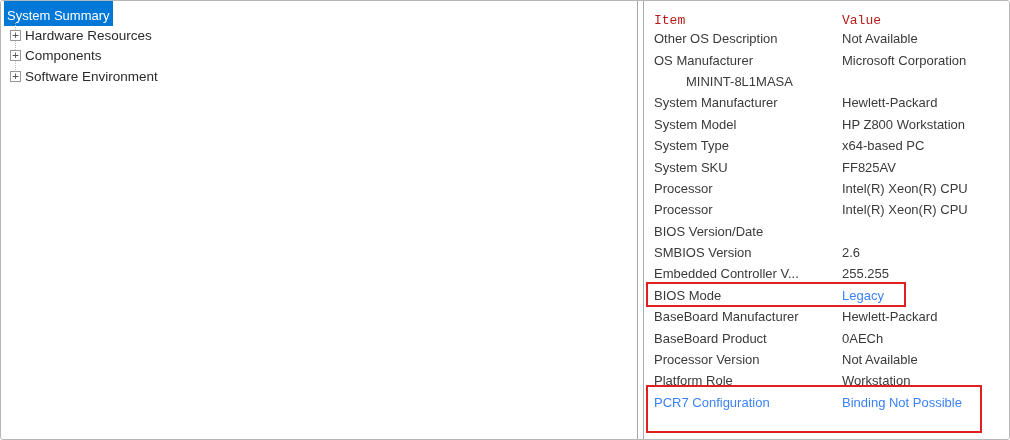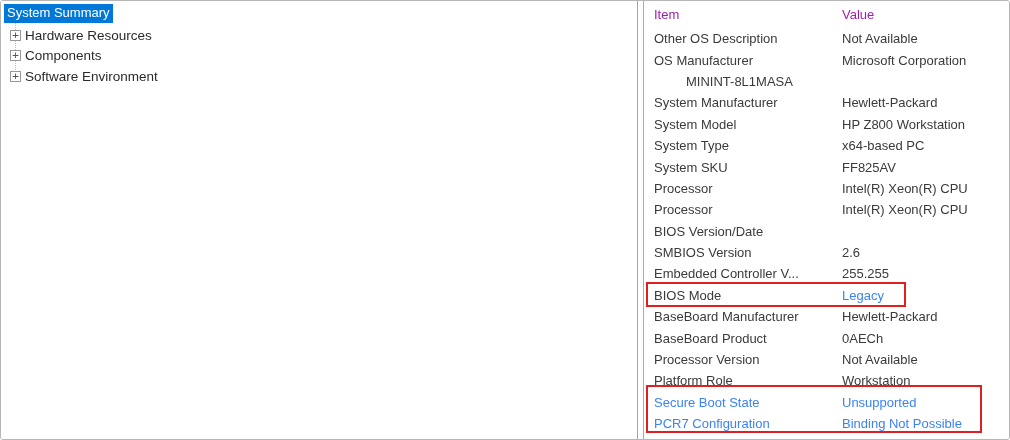--- a/index.html
+++ b/index.html
@@ -13,21 +13,21 @@
   }
 
   
   .tree-pane {
     position:absolute; left:0; top:0; width:637px; height:438px;
     background:#ffffff; border-right:1px solid #a6a6a6;
   }
   .tree-root-row { position:absolute; left:3px; top:3px; height:19px; display:flex; align-items:center; }
   .tree-root-label {
     background:#0078d7; color:#ffffff; font-size:13px;
-    padding:1px 3px 2px 3px; line-height:16px; white-space:nowrap;
+    padding:7px 3px 2px 3px; line-height:16px; white-space:nowrap;
   }
   .tree-items { position:absolute; left:0; top:24px; }
   .tree-row {
     position:relative; height:20.5px; display:flex; align-items:center;
     padding-left:9px; white-space:nowrap; cursor:default;
   }
   .expand-box {
     width:11px; height:11px; border:1px solid #999999; background:#fdfdfd;
     display:inline-flex; align-items:center; justify-content:center;
     font-size:11px; line-height:9px; color:#555555; flex:0 0 auto;
@@ -38,22 +38,22 @@
     position:absolute; left:14px; top:22px; height:49px; width:0;
     border-left:1px dotted #bdbdbd;
   }
 
   
   .details-pane {
     position:absolute; left:642px; top:0; width:366px; height:438px;
     background:#ffffff; border-left:1px solid #ababab; overflow:hidden;
   }
   .thead {
-    display:flex; height:27px; align-items:center; padding-left:10px;
-    font-size:13px; color:#a21caf;
+    display:flex; height:27px; align-items:flex-end; padding-left:10px;
+    font-size:13px; color:#b91c1c;font-family:Liberation Mono, monospace;
   }
   .thead .c-item, .trow .c-item {
     width:156px; flex:0 0 auto; overflow:hidden; white-space:pre;
   }
   .thead .c-value, .trow .c-value { flex:1 1 auto; overflow:hidden; white-space:pre;margin-left:32px; }
   .trow {
     display:flex; height:21.4px; align-items:center; padding-left:10px;
     font-size:13px; color:#3a3a3a;
   }
   .olive { color:#3b82f6; }
@@ -155,24 +155,20 @@
         </div>
         <div class="trow">
           <span class="c-item">Processor Version</span>
           <span class="c-value">Not Available</span>
         </div>
         <div class="trow">
           <span class="c-item">Platform Role</span>
           <span class="c-value">Workstation</span>
         </div>
         <div class="trow">
-          <span class="c-item olive">Secure Boot State</span>
-          <span class="c-value olive">Unsupported</span>
-        </div>
-        <div class="trow">
           <span class="c-item olive">PCR7 Configuration</span>
           <span class="c-value olive">Binding Not Possible</span>
         </div>
       </div>
 
     <div class="ann-box ann-bios"></div>
     <div class="ann-box ann-secureboot"></div>
   </div>
 
 </div>

